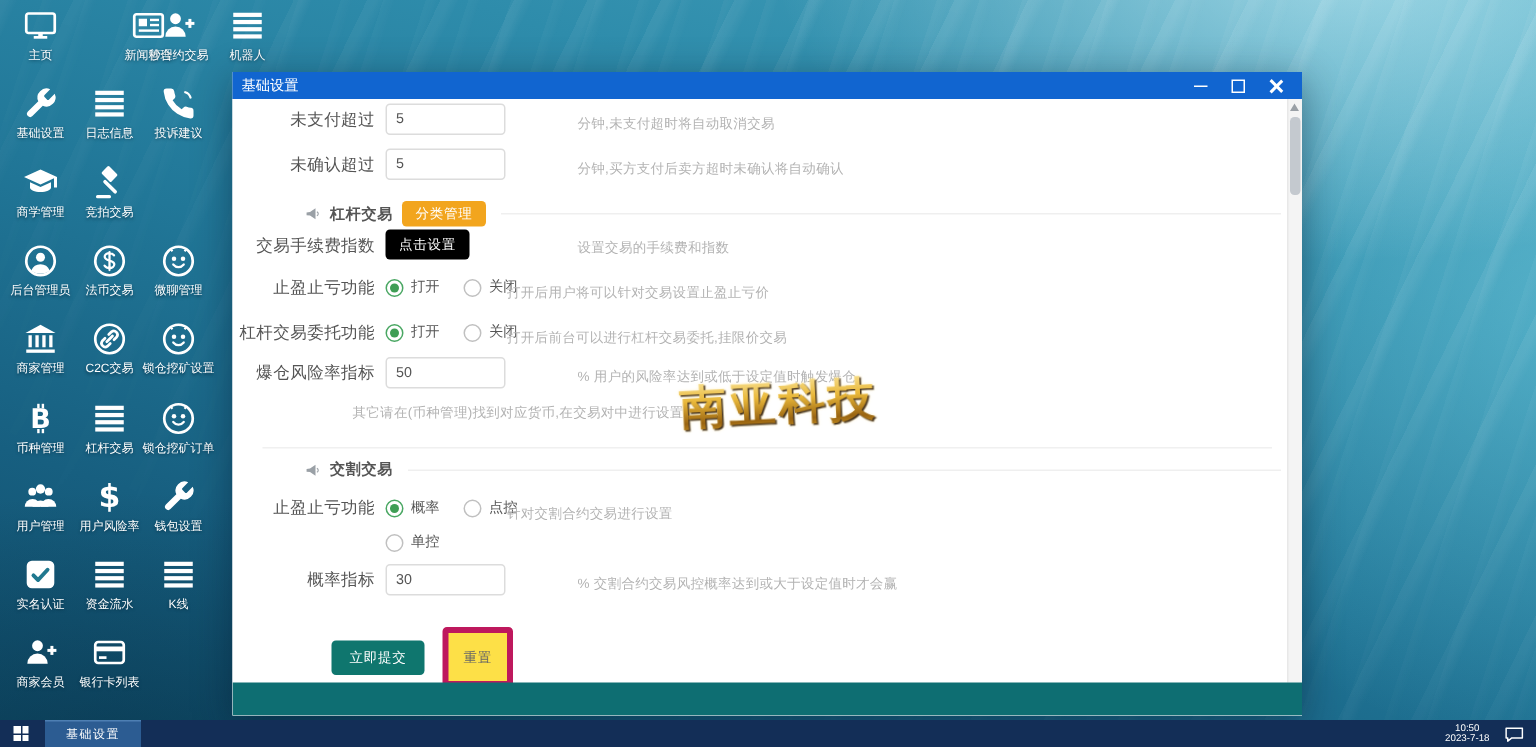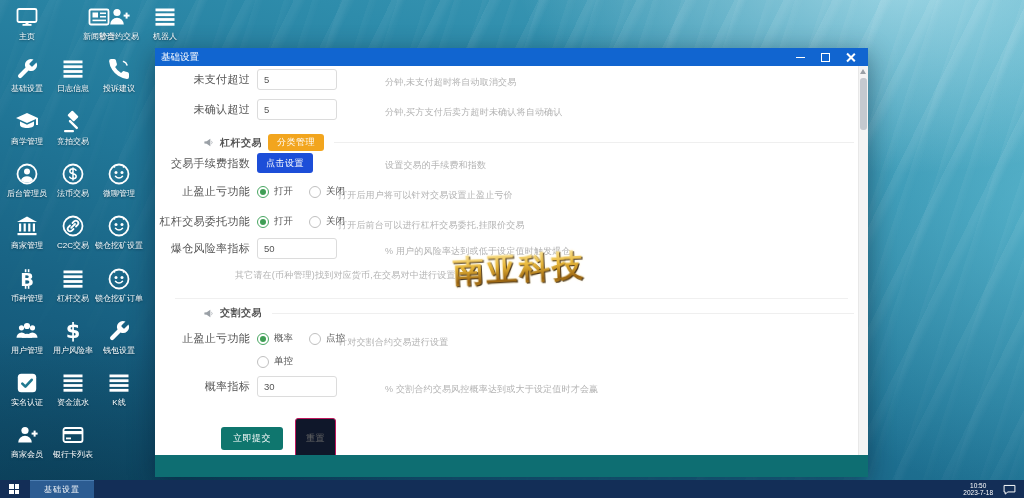--- a/index.html
+++ b/index.html
@@ -45,23 +45,23 @@
   .flabel { width:95px; text-align:right; font-size:11px; font-weight:400; color:#555; flex:none; letter-spacing:.3px; }
   .fctrl { margin-left:7px; display:flex; align-items:center; }
   .txt { width:80px; height:21px; border:1px solid #dcdcdc; border-radius:3px; font-size:9.5px; color:#555; padding:0 6px; outline:none; font-family:inherit; }
   .hint { position:absolute; font-size:9px; color:#b3b3b3; white-space:nowrap; letter-spacing:.2px; }
   .hint-a { left:230px; } .hint-b { left:183px; }
   .sect { position:absolute; left:48px; right:14px; display:flex; align-items:center; gap:6px; }
   .sect-title { font-size:10px; font-weight:700; color:#555; letter-spacing:.5px; }
   .sect-line { flex:1; height:1px; background:#efefef; margin-left:4px; }
   .btn { border:none; border-radius:3px; font-size:9px; color:#fff; padding:0 9px; height:20px; cursor:pointer; font-family:inherit; letter-spacing:.5px; }
   .btn-orange { background:#f2a51e; height:17px; }
-  .btn-green { background:#1d4ed8;text-align:center; }
+  .btn-green { background:#000000;text-align:center; }
   .btn-submit { background:#0f766e; height:23px; padding:0 12px; }
-  .btn-reset { background:#0f172a; border:1px solid #be185d; color:#666; height:40px; padding:0 10px; }
+  .btn-reset { background:#fde047; border:4px solid #be185d; color:#666; height:40px; padding:0 10px; }
   .radio { display:flex; align-items:center; margin-right:16px; cursor:pointer; }
   .rc { width:12px; height:12px; border-radius:50%; border:1px solid #c0c0c0; background:#fff; flex:none; }
   .rc.checked { border-color:#4aa763; }
   .rc.checked::after { content:""; display:block; width:6px; height:6px; margin:2px; border-radius:50%; background:#3f9e55; }
   .rl { font-size:9.5px; color:#555; margin-left:5px; }
   .note { position:absolute; left:80px; font-size:9px; color:#b3b3b3; letter-spacing:.2px; }
   .watermark { position:absolute; left:298px; top:182px; font-size:31px; font-weight:700; transform:rotate(-3deg);
     font-family:"DejaVu Serif","Liberation Serif",serif;
     background:linear-gradient(180deg,#f9e49a 5%, #e9b83a 40%, #9a6410 75%, #d8a42c 100%);
     -webkit-background-clip:text; background-clip:text; color:transparent;

